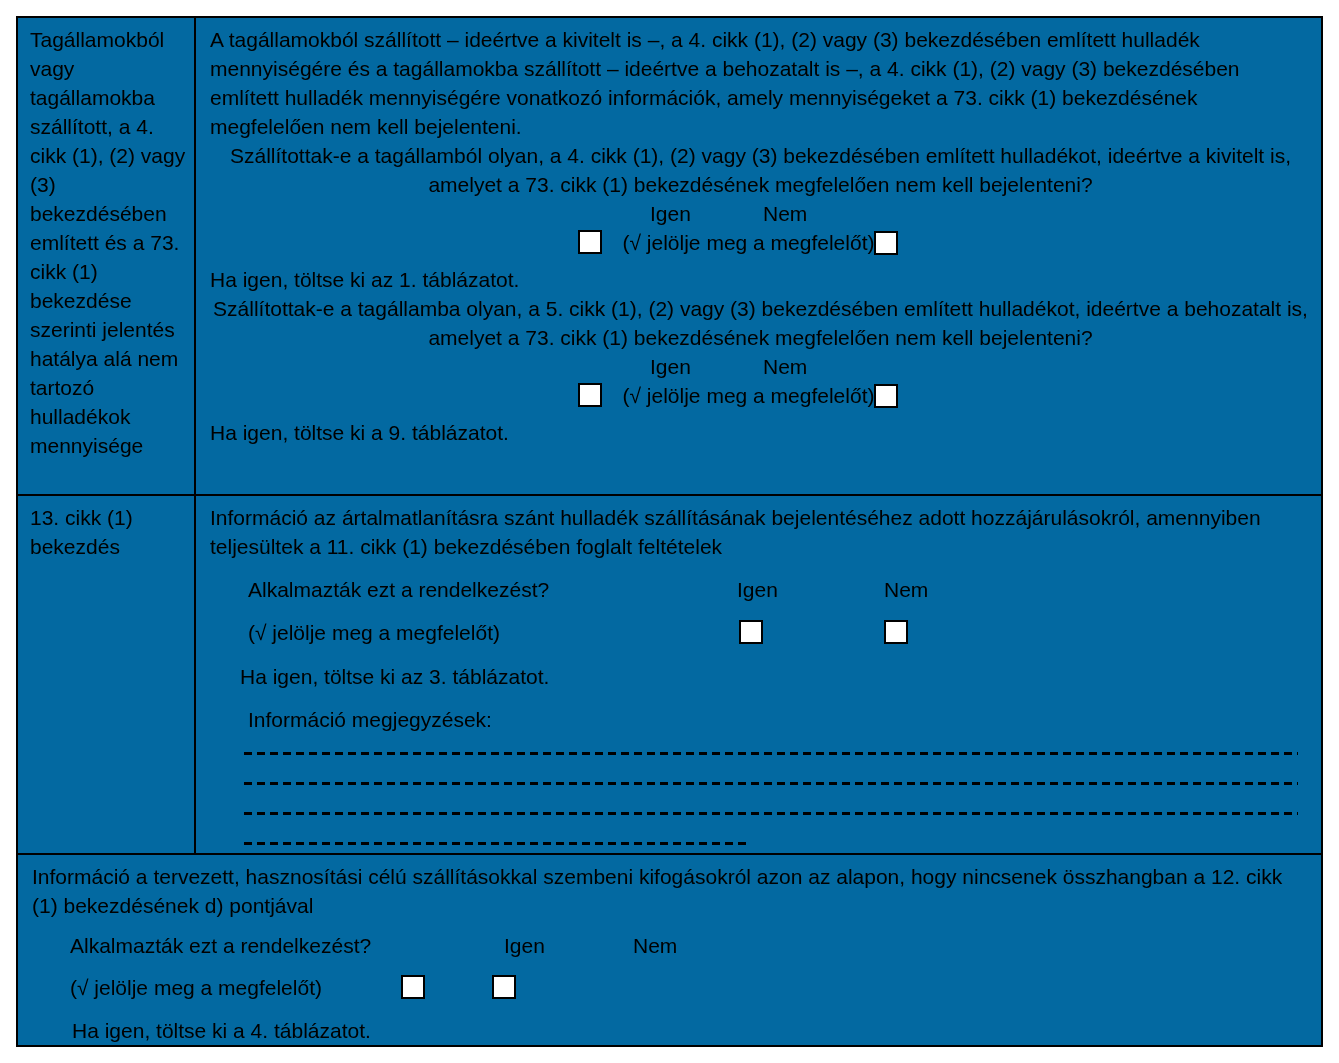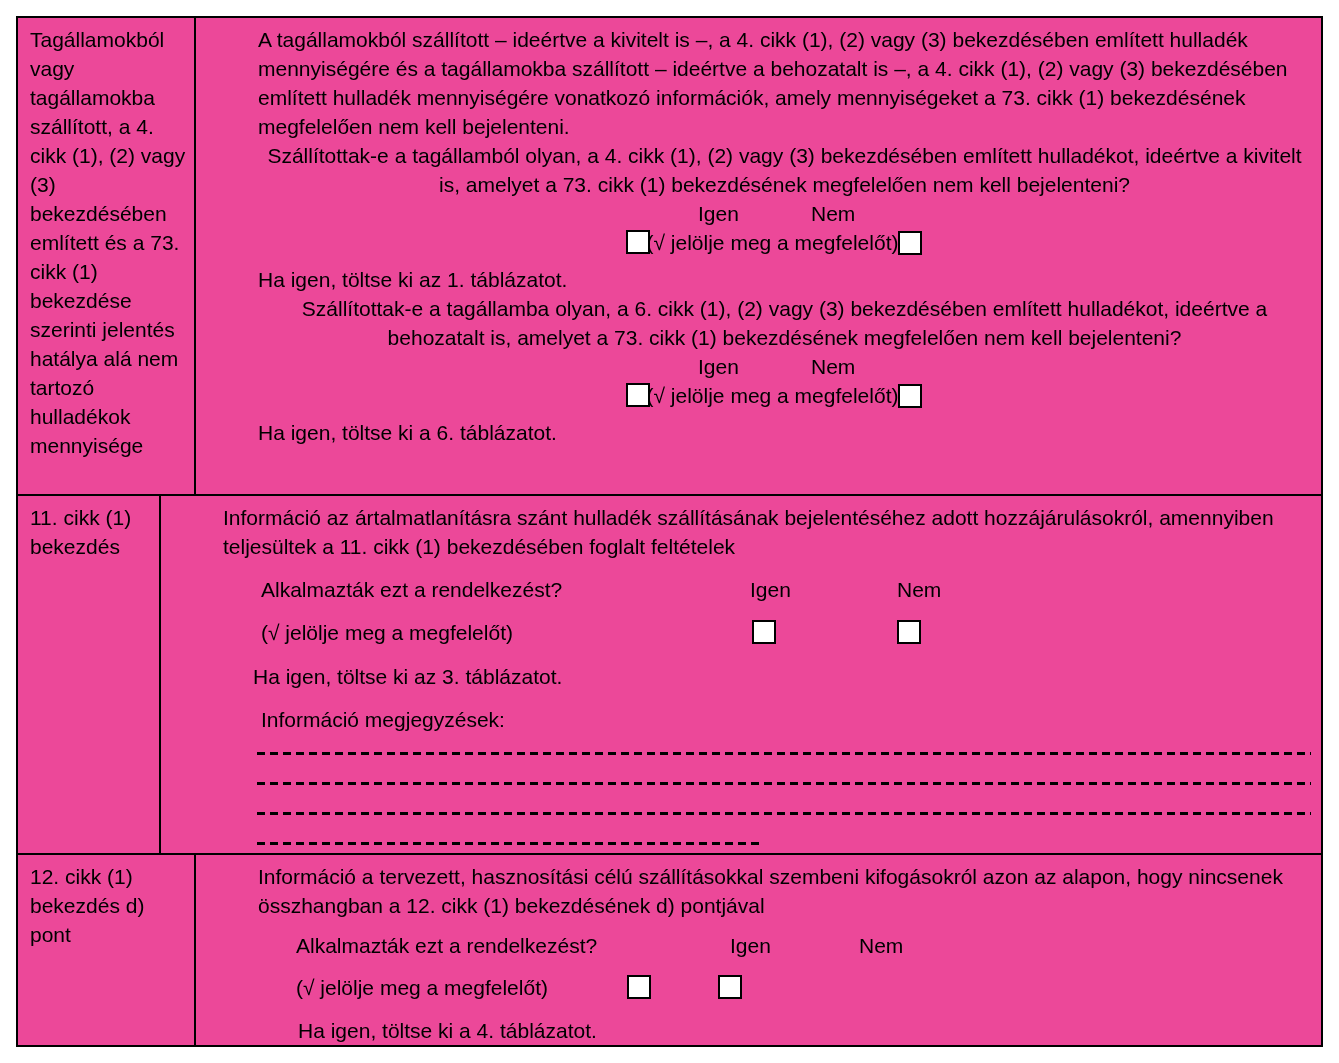--- a/index.html
+++ b/index.html
@@ -8,32 +8,32 @@
     width:1339px; height:1063px; position:relative;
     font-family:"Liberation Sans","DejaVu Sans",sans-serif;
     font-size:21px; line-height:29px; color:#000;
     -webkit-font-smoothing:antialiased;
   }
   .doc-table {
     position:absolute; left:16px; top:16px;
     width:1307px; height:1031px;
     border:2px solid #000;
     display:flex; flex-direction:column;
-    background:#ec4899;
+    background:#0369a1;
   }
   .trow { display:flex; border-bottom:2px solid #000; }
   .trow:last-child { border-bottom:none; flex:1; }
   .trow.r1 { height:481px; }
   .trow.r2 { height:361px; }
   .cell-label {
     width:178px; border-right:2px solid #000;
     padding:7px 6px 0 12px;
   }
   .cell-content {
-    flex:1; padding:7px 10px 0 29px; position:relative;margin-left:33px;
+    flex:1; padding:7px 10px 0 14px; position:relative;
   }
   p.block { margin:0; }
   .mb-s { margin-bottom:8px; }
   .mb-m { margin-bottom:13px; }
   .mb-xs { margin-bottom:3px;text-align:center; }
   
   .pline { position:relative; height:29px; }
   .pline.tall { height:34px; }
   .pline > span { position:absolute; top:0; white-space:nowrap; }
   .checkbox {
@@ -68,36 +68,36 @@
       <div class="pline">
         <span style="left:440px">Igen</span>
         <span style="left:553px">Nem</span>
       </div>
       <div class="tickline-inline mb-xs">
         <span>(√ jelölje meg a megfelelőt)</span><span class="checkbox"></span>
         <span class="checkbox cb-abs" style="left:368px"></span>
       </div>
       <p class="block mb-m">Ha igen, töltse ki az 1. táblázatot.</p>
 
-      <p class="block mb-xs">Szállítottak-e a tagállamba olyan, a 6. cikk (1), (2) vagy (3) bekezdésében említett hulladékot, ideértve a behozatalt is, amelyet a 73. cikk (1) bekezdésének megfelelően nem kell bejelenteni?</p>
+      <p class="block mb-xs">Szállítottak-e a tagállamba olyan, a 5. cikk (1), (2) vagy (3) bekezdésében említett hulladékot, ideértve a behozatalt is, amelyet a 73. cikk (1) bekezdésének megfelelően nem kell bejelenteni?</p>
       <div class="pline">
         <span style="left:440px">Igen</span>
         <span style="left:553px">Nem</span>
       </div>
       <div class="tickline-inline mb-xs">
         <span>(√ jelölje meg a megfelelőt)</span><span class="checkbox"></span>
         <span class="checkbox cb-abs" style="left:368px"></span>
       </div>
-      <p class="block">Ha igen, töltse ki a 6. táblázatot.</p>
+      <p class="block">Ha igen, töltse ki a 9. táblázatot.</p>
     </div>
   </section>
 
   <section class="trow r2">
     <div class="cell-label">
-      <span>11. cikk (1) bekezdés</span>
+      <span>13. cikk (1) bekezdés</span>
     </div>
     <div class="cell-content">
       <p class="block" style="margin-bottom:14px">Információ az ártalmatlanításra szánt hulladék szállításának bejelentéséhez adott hozzájárulásokról, amennyiben teljesültek a 11. cikk (1) bekezdésében foglalt feltételek</p>
       <div class="pline" style="margin-bottom:14px">
         <span style="left:38px">Alkalmazták ezt a rendelkezést?</span>
         <span style="left:527px">Igen</span>
         <span style="left:674px">Nem</span>
       </div>
       <div class="pline tall" style="margin-bottom:10px">
         <span style="left:38px">(√ jelölje meg a megfelelőt)</span>
@@ -111,23 +111,20 @@
         <span style="left:38px">Információ megjegyzések:</span>
       </div>
       <div class="dash-line dash-first dash-gap" style="width:1054px"></div>
       <div class="dash-line dash-gap" style="width:1054px"></div>
       <div class="dash-line dash-gap" style="width:1054px"></div>
       <div class="dash-line" style="width:505px"></div>
     </div>
   </section>
 
   <section class="trow r3">
-    <div class="cell-label">
-      <span>12. cikk (1) bekezdés d) pont</span>
-    </div>
     <div class="cell-content">
       <p class="block" style="margin-bottom:11px">Információ a tervezett, hasznosítási célú szállításokkal szembeni kifogásokról azon az alapon, hogy nincsenek összhangban a 12. cikk (1) bekezdésének d) pontjával</p>
       <div class="pline" style="margin-bottom:13px">
         <span style="left:38px">Alkalmazták ezt a rendelkezést?</span>
         <span style="left:472px">Igen</span>
         <span style="left:601px">Nem</span>
       </div>
       <div class="pline tall" style="margin-bottom:9px">
         <span style="left:38px">(√ jelölje meg a megfelelőt)</span>
         <span class="checkbox" style="left:369px"></span>

